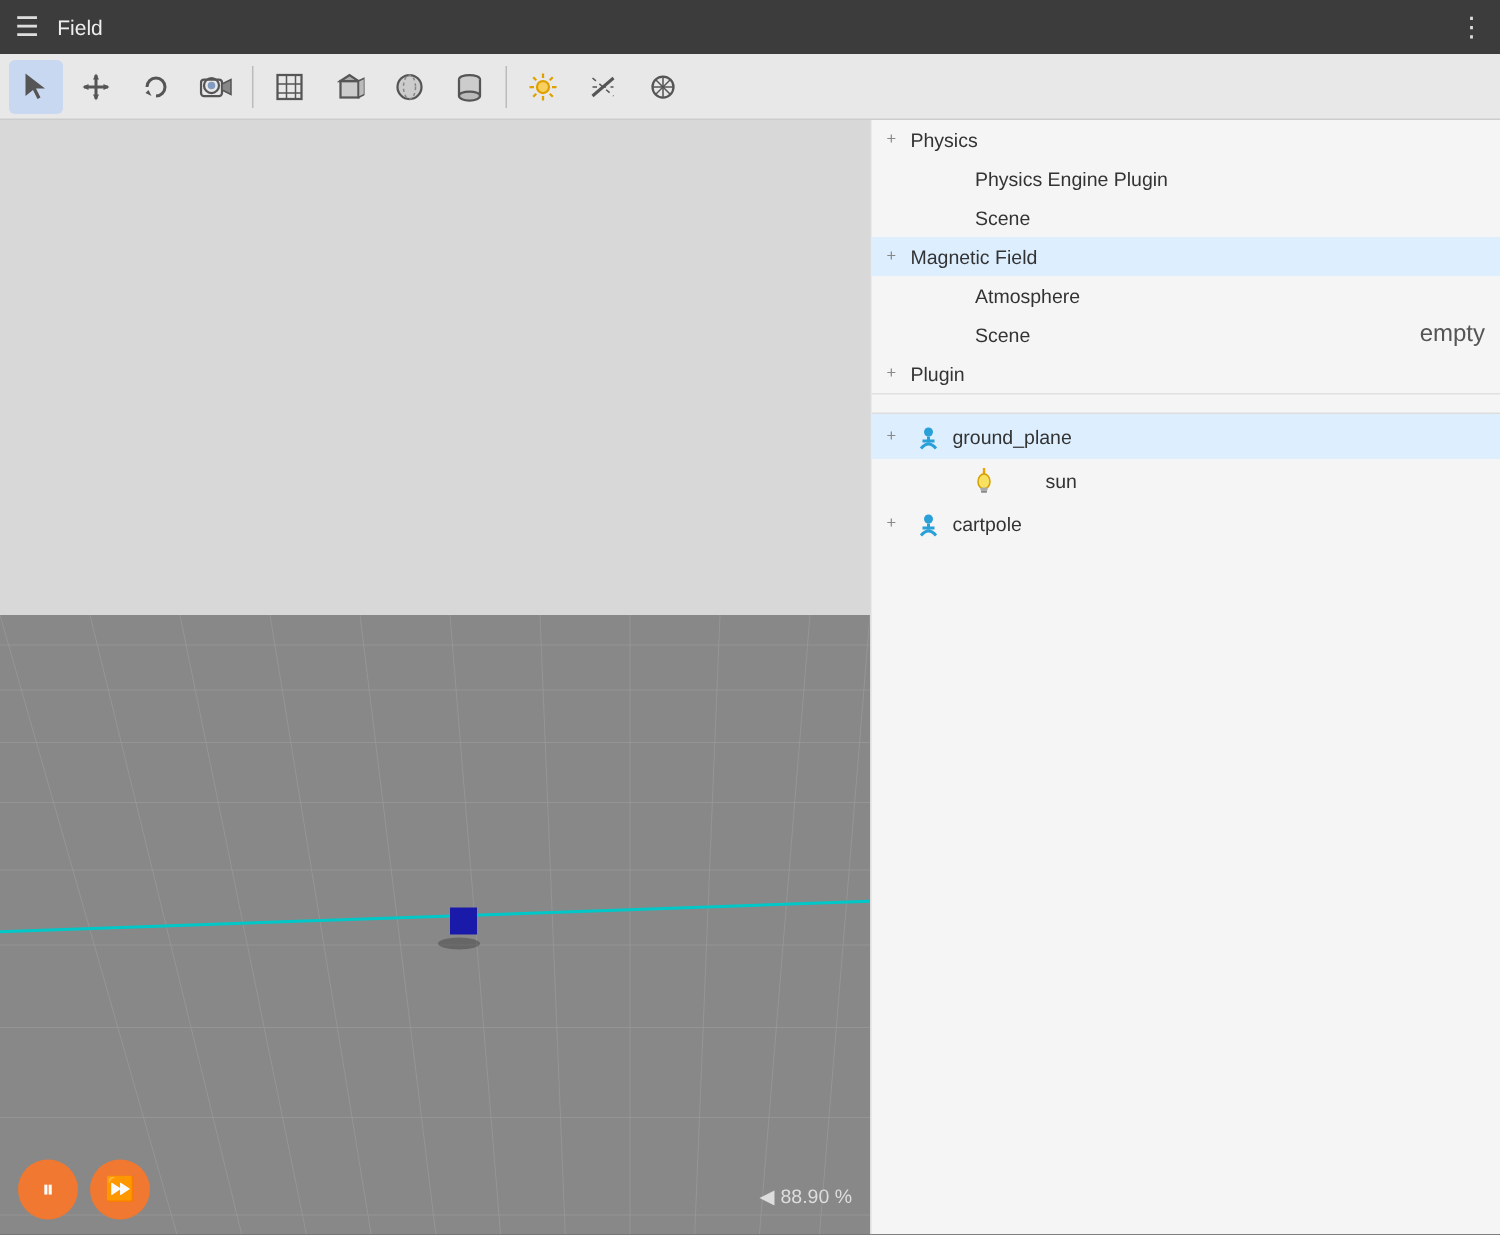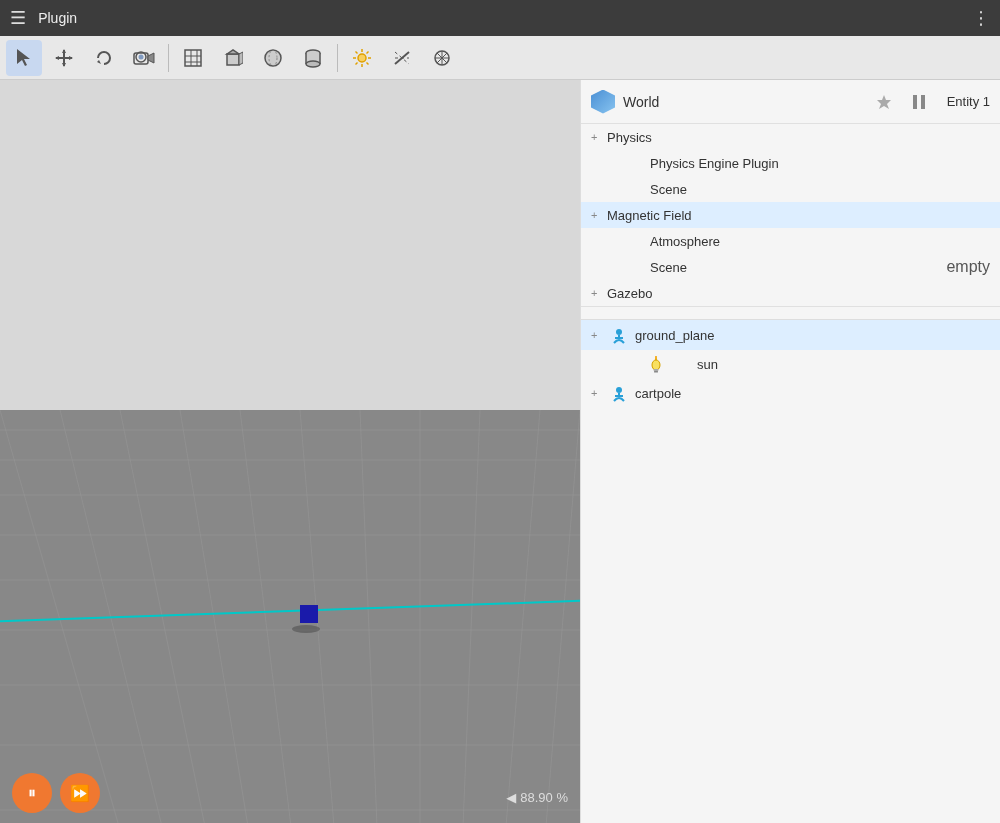--- a/index.html
+++ b/index.html
@@ -139,21 +139,21 @@
 
     
     .grid-line { stroke: #999; stroke-width: 0.5; }
   </style>
 </head>
 <body>
 
 <div id="titlebar">
   <div id="titlebar-left">
     <span style="cursor:pointer; font-size:18px;">☰</span>
-    <span id="titlebar-title">Plugin</span>
+    <span id="titlebar-title">Field</span>
   </div>
   <span style="font-size:18px;cursor:pointer;color:#ddd;">⋮</span>
 </div>
 
 <div id="toolbar">
 
   <button class="toolbar-btn active" title="Select">
     <svg width="20" height="20" viewBox="0 0 20 20">
         <polygon points="3,1 3,16 8,12 11,18 13,17 10,11 16,11" fill="#555"></polygon>
       </svg>
@@ -300,35 +300,20 @@
     </div>
 
     <div id="zoom-indicator">
       <span>◀</span>
       <span>88.90 %</span>
     </div>
   </div>
 
   <div id="panel">
 
-    <div id="panel-header">
-      <div id="world-icon"></div>
-      <span id="world-label">World</span>
-      <span style="flex:1"></span>
-
-      <svg width="18" height="18" viewBox="0 0 18 18" style="cursor:pointer;color:#888;margin-right:8px;">
-        <path d="M9 2 L11 7 L16 7 L12 11 L14 16 L9 13 L4 16 L6 11 L2 7 L7 7 Z" fill="#aaa"></path>
-      </svg>
-
-      <svg width="20" height="20" viewBox="0 0 20 20" style="cursor:pointer;margin-right:10px;">
-        <rect x="4" y="3" width="4" height="14" fill="#888"></rect>
-        <rect x="12" y="3" width="4" height="14" fill="#888"></rect>
-      </svg>
-      <span style="font-size:13px;color:#333;font-weight:500;">Entity 1</span>
-    </div>
 
     <div id="panel-tree">
 
       <div class="tree-item">
         <span class="tree-expand">+</span>
         <span class="tree-label">Physics</span>
       </div>
 
       <div class="tree-item indent1">
         <span class="tree-expand"></span>
@@ -351,21 +336,21 @@
       </div>
 
       <div class="tree-item indent1">
         <span class="tree-expand"></span>
         <span class="tree-label">Scene</span>
         <span class="tree-value">empty</span>
       </div>
 
       <div class="tree-item">
         <span class="tree-expand">+</span>
-        <span class="tree-label">Gazebo</span>
+        <span class="tree-label">Plugin</span>
       </div>
     </div>
 
     <div id="entities-section">
 
       <div style="height:1px; background:#ddd; margin-top:8px;"></div>
 
       <div class="entity-item highlighted">
         <span class="entity-expand">+</span>
         <span class="entity-icon-robot">

